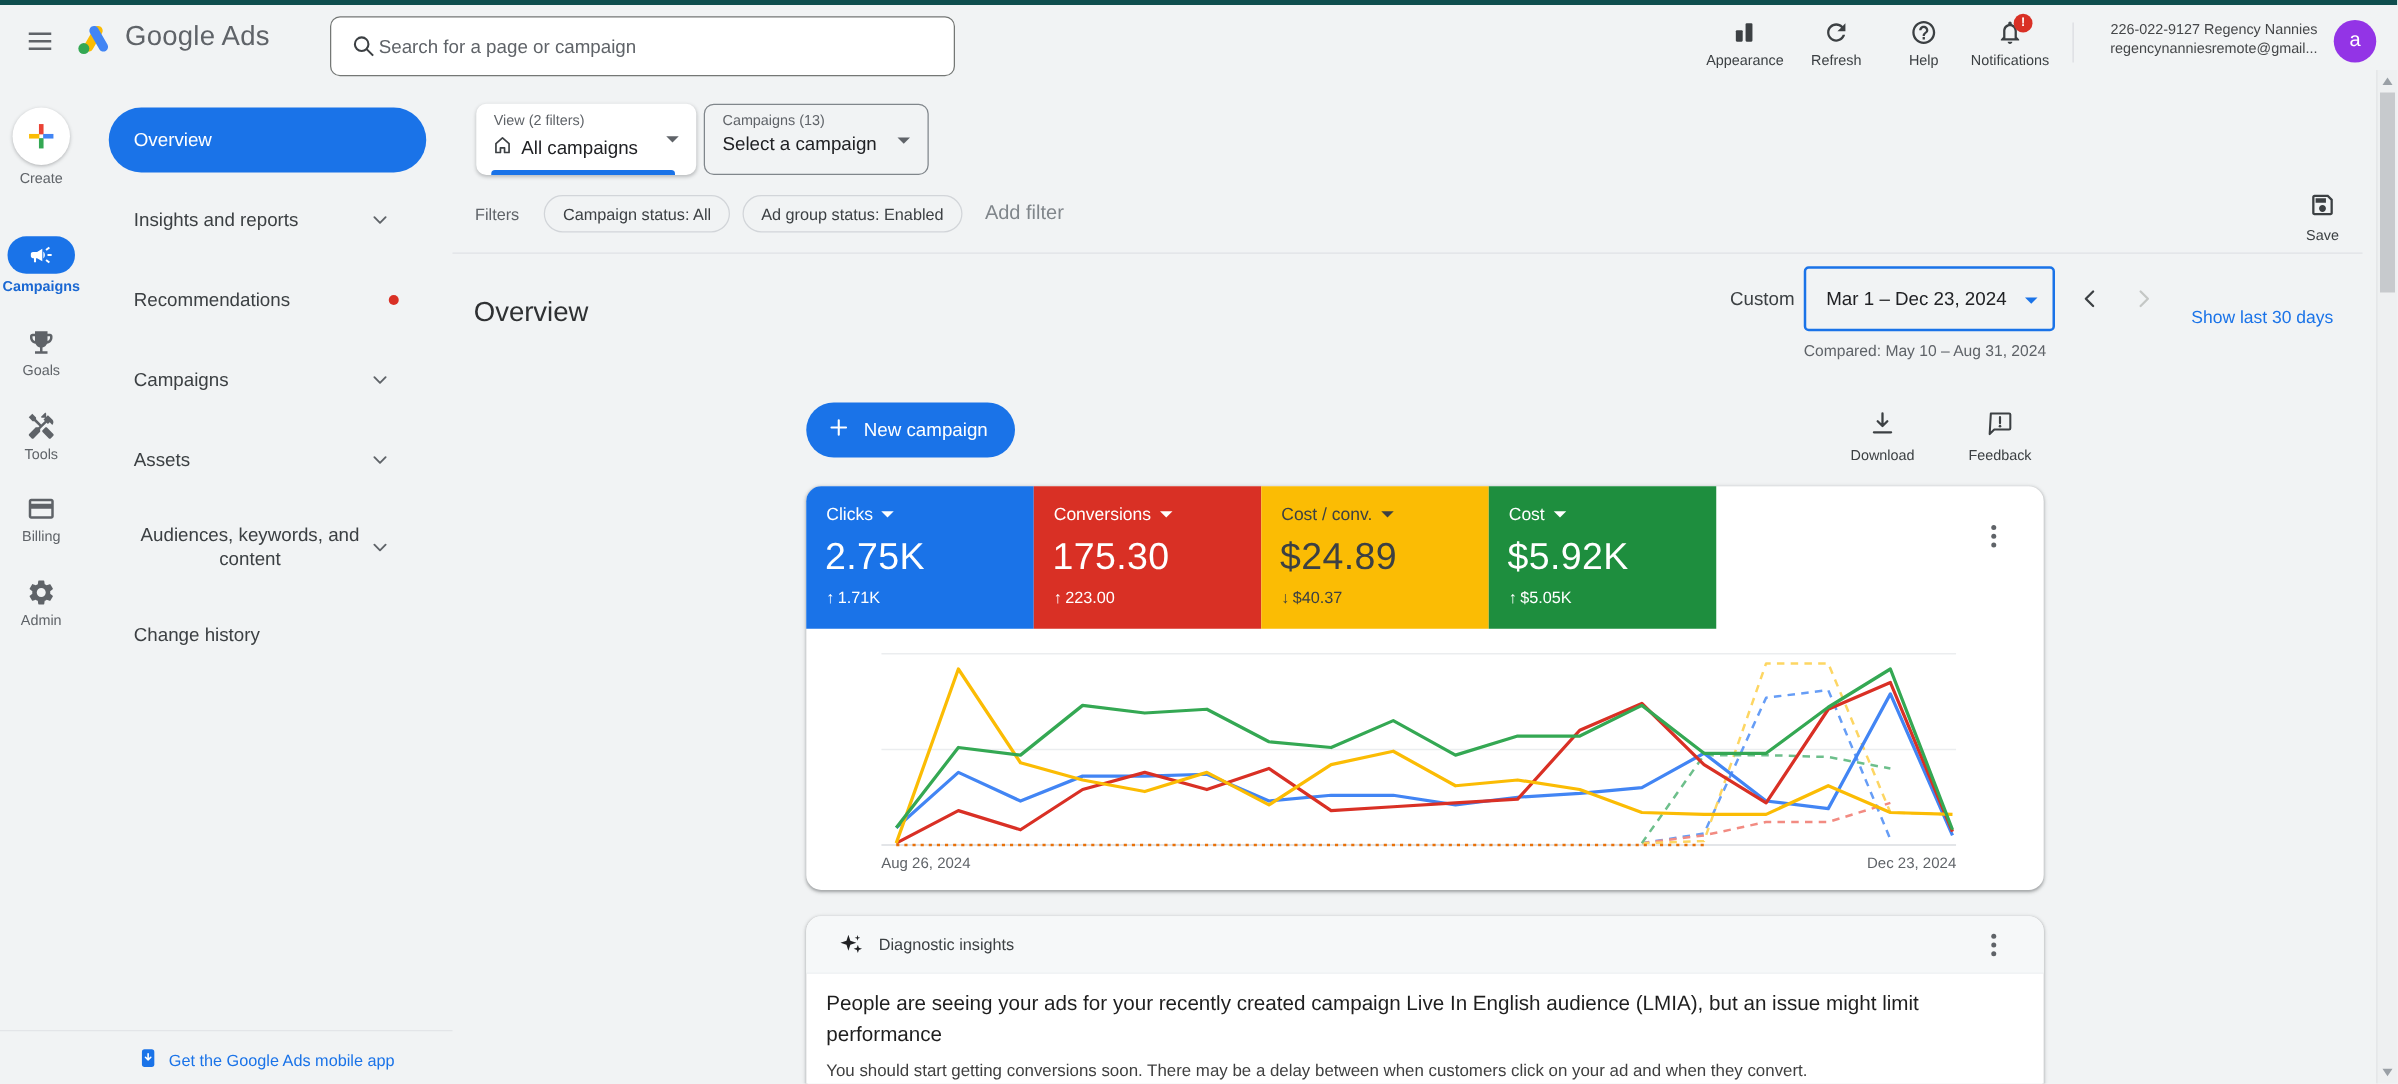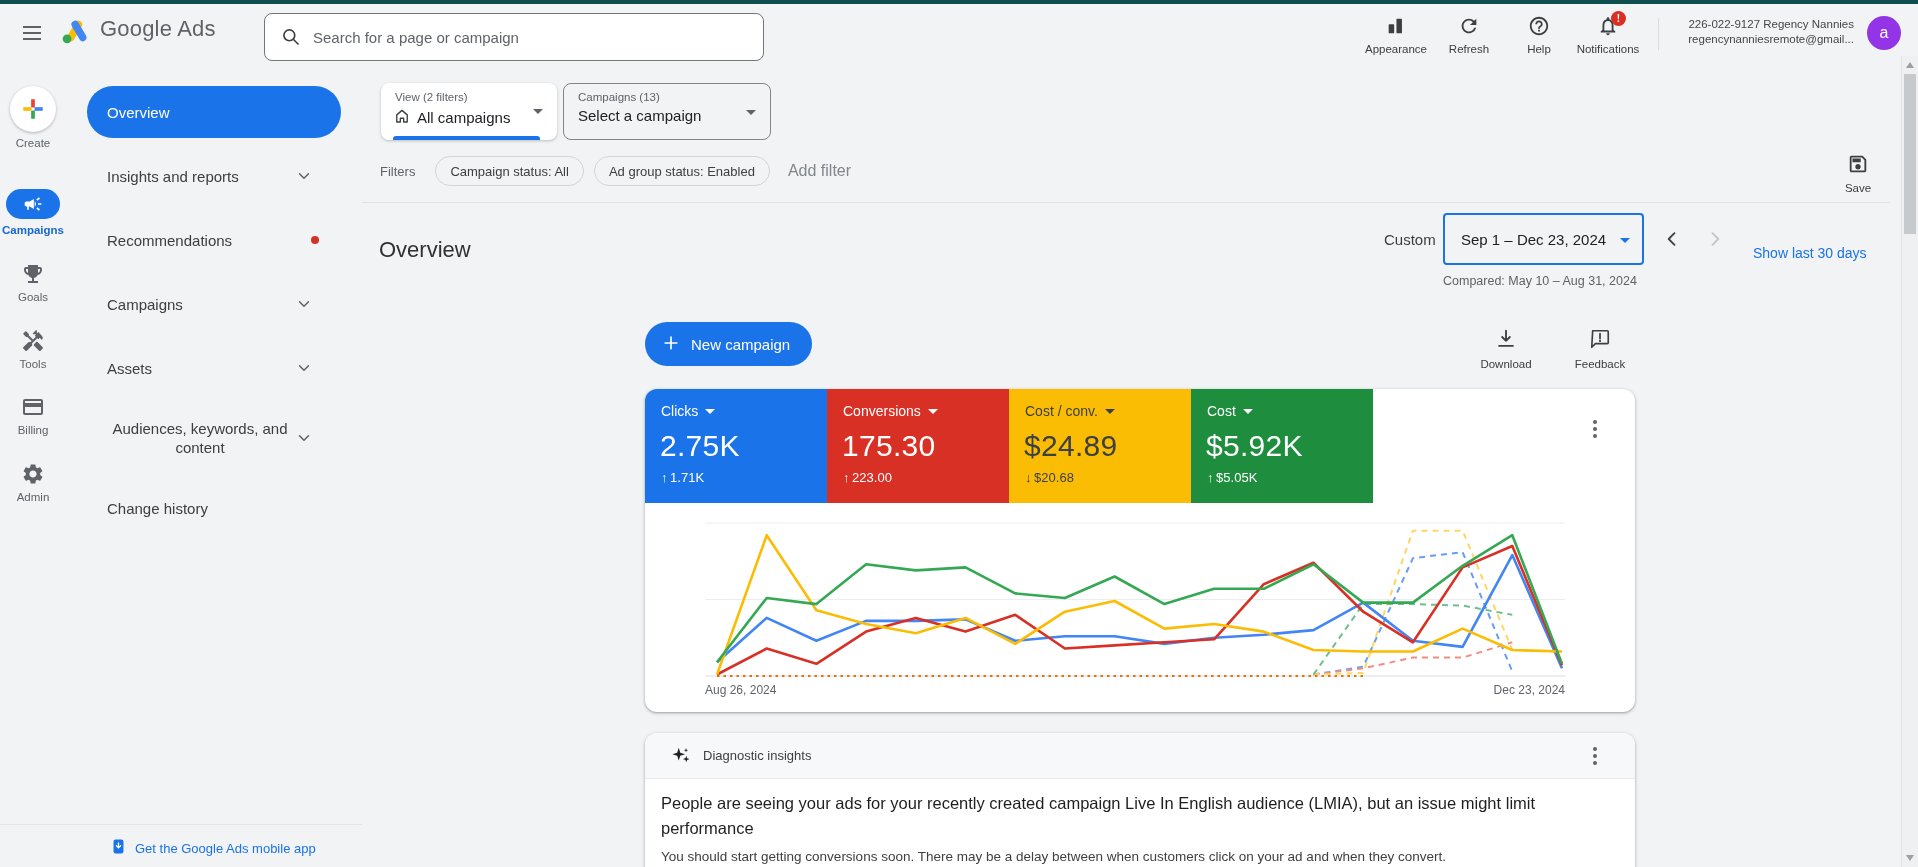--- a/index.html
+++ b/index.html
@@ -6,21 +6,21 @@
   body{width:1918px;height:867px;overflow:hidden;font-family:"Liberation Sans","DejaVu Sans",sans-serif;background:#f1f3f4;}
   .app{position:relative;width:1918px;height:867px;background:#f1f3f4;overflow:hidden;}
   .teal-strip{position:absolute;left:0;top:0;width:1918px;height:4px;background:#0f4e4e;}
   
   .topbar{position:absolute;left:0;top:4px;width:1918px;height:56px;}
   .hamburger{position:absolute;left:20px;top:17px;width:26px;height:22px;color:#5f6368;cursor:pointer;}
   .logo{position:absolute;left:60px;top:12px;display:flex;align-items:flex-start;gap:10px;}
   .logo-text{font-size:22px;color:#5f6368;letter-spacing:.2px;}
   .searchbox{position:absolute;left:264px;top:9px;width:498px;height:46px;background:#fff;border:1px solid #747775;border-radius:8px;display:flex;align-items:center;}
   .searchbox svg{margin-left:16px;color:#3c4043;}
-  .searchbox input{border:none;outline:none;background:transparent;font-size:15px;color:#3c4043;margin-left:10px;width:430px;font-family:inherit;}
+  .searchbox input{border:none;outline:none;background:transparent;font-size:15px;color:#3c4043;margin-left:0;width:430px;font-family:inherit;}
   .searchbox input::placeholder{color:#5f6368;}
   .top-action{position:absolute;top:11px;width:72px;display:flex;flex-direction:column;align-items:center;cursor:pointer;color:#3c4043;}
   .top-action .ta-icon{height:24px;position:relative;}
   .top-action .ta-label{font-size:11.5px;margin-top:4px;color:#3c4043;}
   .badge{position:absolute;top:-4px;right:-7px;width:15px;height:15px;border-radius:50%;background:#d93025;color:#fff;font-size:10px;font-weight:700;display:flex;align-items:center;justify-content:center;}
   .top-divider{position:absolute;left:1658px;top:14px;width:1px;height:32px;background:#dadce0;}
   .account{position:absolute;left:1662px;top:13px;width:192px;text-align:right;font-size:11.5px;line-height:15px;color:#454749;cursor:pointer;}
   .avatar{position:absolute;left:1867px;top:12px;width:34px;height:34px;border-radius:50%;background:#9334e6;color:#fff;font-size:16px;display:flex;align-items:center;justify-content:center;cursor:pointer;}
   
   .rail{position:absolute;left:0;top:60px;width:66px;height:807px;}
@@ -37,21 +37,21 @@
   .side-label{width:186px;line-height:19px;}
   .side-dot{position:absolute;right:22px;top:50%;margin-top:-4px;width:8px;height:8px;border-radius:50%;background:#d93025;}
   .side-chevron{position:absolute;right:28px;top:50%;margin-top:-9px;color:#5f6368;}
   .side-divider{position:absolute;left:0;top:764px;width:362px;height:1px;background:#e3e5e8;}
   .mobile-link{position:absolute;left:110px;top:775px;display:flex;align-items:center;gap:8px;color:#1a73e8;font-size:13px;font-weight:500;cursor:pointer;}
   
   .selector-card{position:absolute;left:381px;top:83px;width:176px;height:57px;background:#fff;border-radius:8px;box-shadow:0 1px 3px rgba(60,64,67,.3);cursor:pointer;}
   .selector-card .eyebrow{font-size:11.5px;color:#5f6368;margin:8px 0 0 14px;}
   .selector-card .val-row{display:flex;align-items:center;margin:4px 0 0 12px;font-size:15px;color:#202124;gap:6px;}
   .blue-underline{position:absolute;left:12px;bottom:0;width:147px;height:4px;background:#1a73e8;border-radius:3px 3px 0 0;}
-  .selector-outline{position:absolute;left:563px;top:83px;width:208px;height:57px;border:1px solid #80868b;border-radius:8px;cursor:pointer;box-sizing:border-box;}
+  .selector-outline{position:absolute;left:563px;top:83px;width:180px;height:57px;border:1px solid #80868b;border-radius:8px;cursor:pointer;box-sizing:border-box;}
   .selector-outline .eyebrow{font-size:11.5px;color:#5f6368;margin:7px 0 0 14px;}
   .selector-outline .val-row{display:flex;align-items:center;margin:4px 0 0 14px;font-size:15px;font-weight:500;color:#202124;}
   .sel-caret{position:absolute;right:14px;top:26px;color:#5f6368;}
   .filters-row{position:absolute;left:380px;top:157px;height:28px;display:flex;align-items:center;gap:12px;}
   .filters-label{font-size:13px;color:#5f6368;margin-right:8px;}
   .chip{height:28px;border:1px solid #d2d5d9;border-radius:16px;padding:0 14px;display:flex;align-items:center;font-size:13px;font-weight:500;color:#3c4043;background:transparent;cursor:pointer;}
   .add-filter{font-size:16px;color:#80868b;margin-left:6px;cursor:pointer;}
   .save-btn{position:absolute;left:1836px;top:153px;width:44px;display:flex;flex-direction:column;align-items:center;color:#3c4043;cursor:pointer;}
   .save-btn .ta-label{font-size:11.5px;margin-top:3px;}
   .main-divider{position:absolute;left:362px;top:202px;width:1528px;height:1px;background:#e0e2e5;}
@@ -282,21 +282,21 @@
           <path d="M17 3H5c-1.11 0-2 .9-2 2v14c0 1.1.89 2 2 2h14c1.1 0 2-.9 2-2V7l-4-4zm2 16H5V5h11.17L19 7.83V19zM12 12c-1.66 0-3 1.34-3 3s1.34 3 3 3 3-1.34 3-3-1.34-3-3-3zM6 6h9v4H6z"></path>
         </svg>
     </span>
     <span class="ta-label">Save</span>
   </div>
   <div class="main-divider"></div>
 
   <h1 class="page-title" style="font-weight:400;margin:0;">Overview</h1>
   <span class="date-mode">Custom</span>
   <div class="date-box">
-    <span class="date-text">Sep 1 – Dec 23, 2024</span>
+    <span class="date-text">Mar 1 – Dec 23, 2024</span>
     <span class="caret"></span>
   </div>
   <div class="date-nav" style="left:1659px;">
     <svg width="20" height="20" viewBox="0 0 24 24">
         <path d="M15 5l-7 7 7 7" fill="none" stroke="#3c4043" stroke-width="2.2" stroke-linecap="round" stroke-linejoin="round"></path>
       </svg>
   </div>
   <div class="date-nav" style="left:1702px;">
     <svg width="20" height="20" viewBox="0 0 24 24">
         <path d="M9 5l7 7-7 7" fill="none" stroke="#c4c7c5" stroke-width="2.2" stroke-linecap="round" stroke-linejoin="round"></path>
@@ -344,21 +344,21 @@
           </div>
           <div class="sc-value">175.30</div>
           <div class="sc-delta">↑ 223.00</div>
         </div>
         <div class="scorecard" style="background: rgb(251, 188, 4); color: rgb(60, 64, 67);">
           <div class="sc-label">
             <span>Cost / conv.</span>
             <span class="caret"></span>
           </div>
           <div class="sc-value">$24.89</div>
-          <div class="sc-delta">↓ $20.68</div>
+          <div class="sc-delta">↓ $40.37</div>
         </div>
         <div class="scorecard" style="background: rgb(30, 142, 62); color: rgb(255, 255, 255);">
           <div class="sc-label">
             <span>Cost</span>
             <span class="caret"></span>
           </div>
           <div class="sc-value">$5.92K</div>
           <div class="sc-delta">↑ $5.05K</div>
         </div>
       </div>

